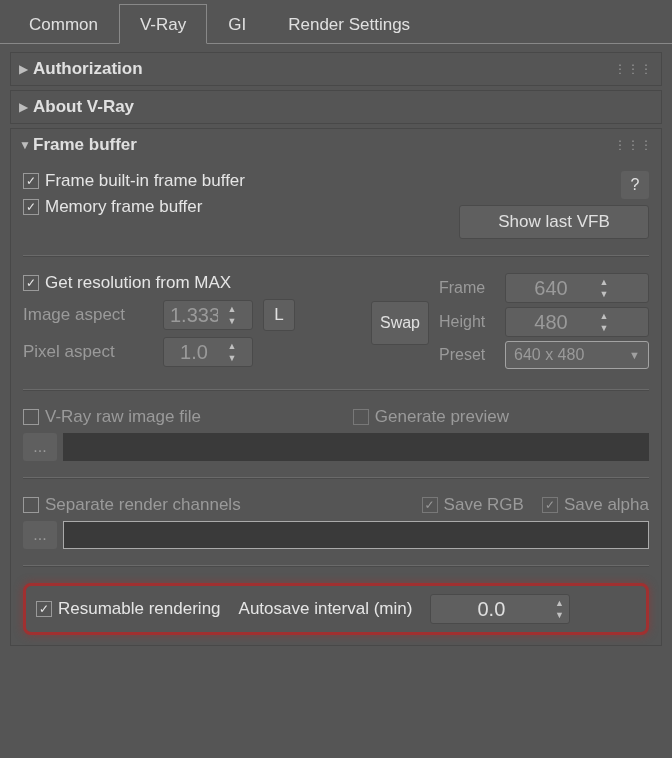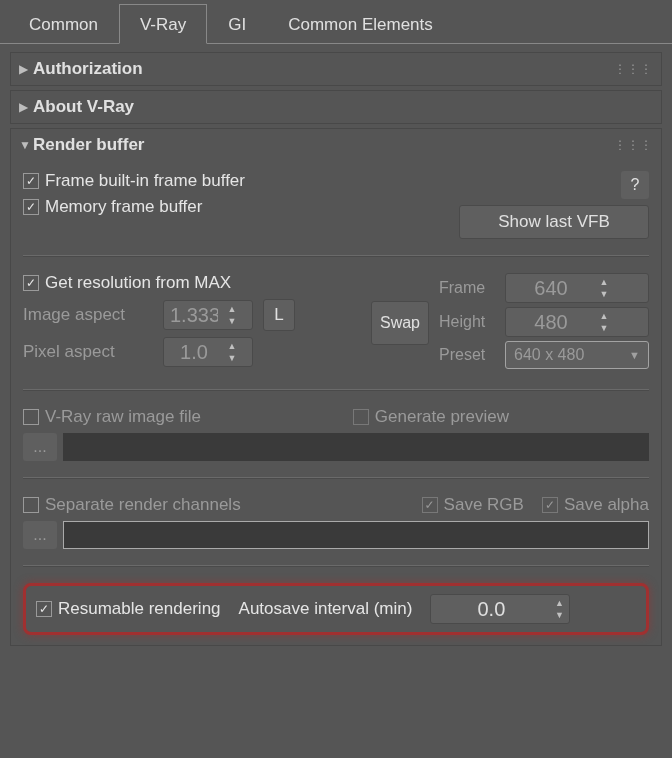--- a/index.html
+++ b/index.html
@@ -209,21 +209,21 @@
     cursor: pointer;
   }
 </style>
 </head>
 <body>
 
 <div class="tabs">
   <div class="tab">Common</div>
   <div class="tab active">V-Ray</div>
   <div class="tab">GI</div>
-  <div class="tab">Common Elements</div>
+  <div class="tab">Render Settings</div>
 </div>
 
 <div class="content">
 
   <div class="rollout">
     <div class="rollout-header">
       <span class="arrow">▶</span>
       <span class="title">Authorization</span>
       <span class="drag">⋮⋮⋮</span>
     </div>
@@ -232,21 +232,21 @@
   <div class="rollout">
     <div class="rollout-header">
       <span class="arrow">▶</span>
       <span class="title">About V-Ray</span>
     </div>
   </div>
 
   <div class="rollout">
     <div class="rollout-header">
       <span class="arrow">▼</span>
-      <span class="title">Render buffer</span>
+      <span class="title">Frame buffer</span>
       <span class="drag">⋮⋮⋮</span>
     </div>
     <div class="rollout-body">
 
       <div style="display:flex; align-items:flex-start;">
         <div style="flex:1;">
           <div class="row">
             <div class="check">
               <span class="checkbox checked"></span>
               <span class="label">Frame built-in frame buffer</span>

